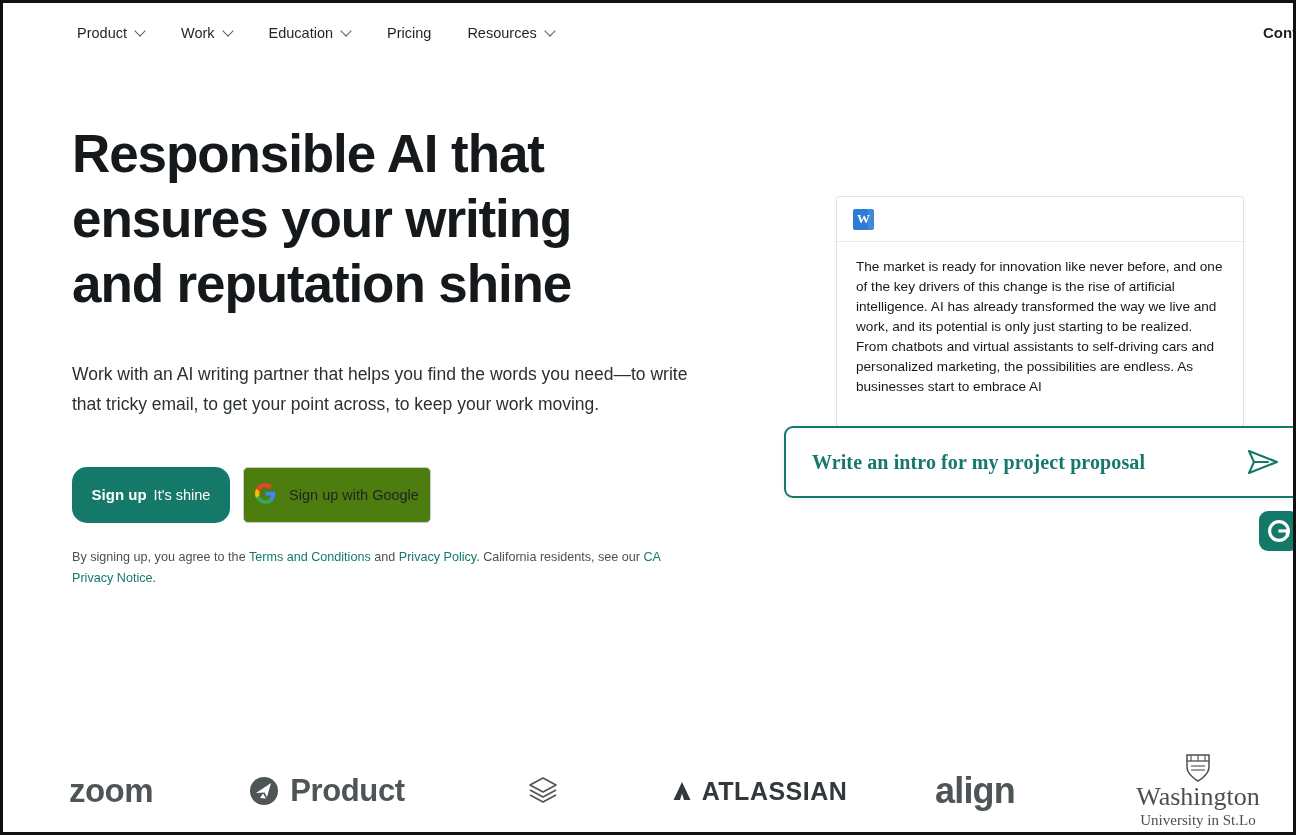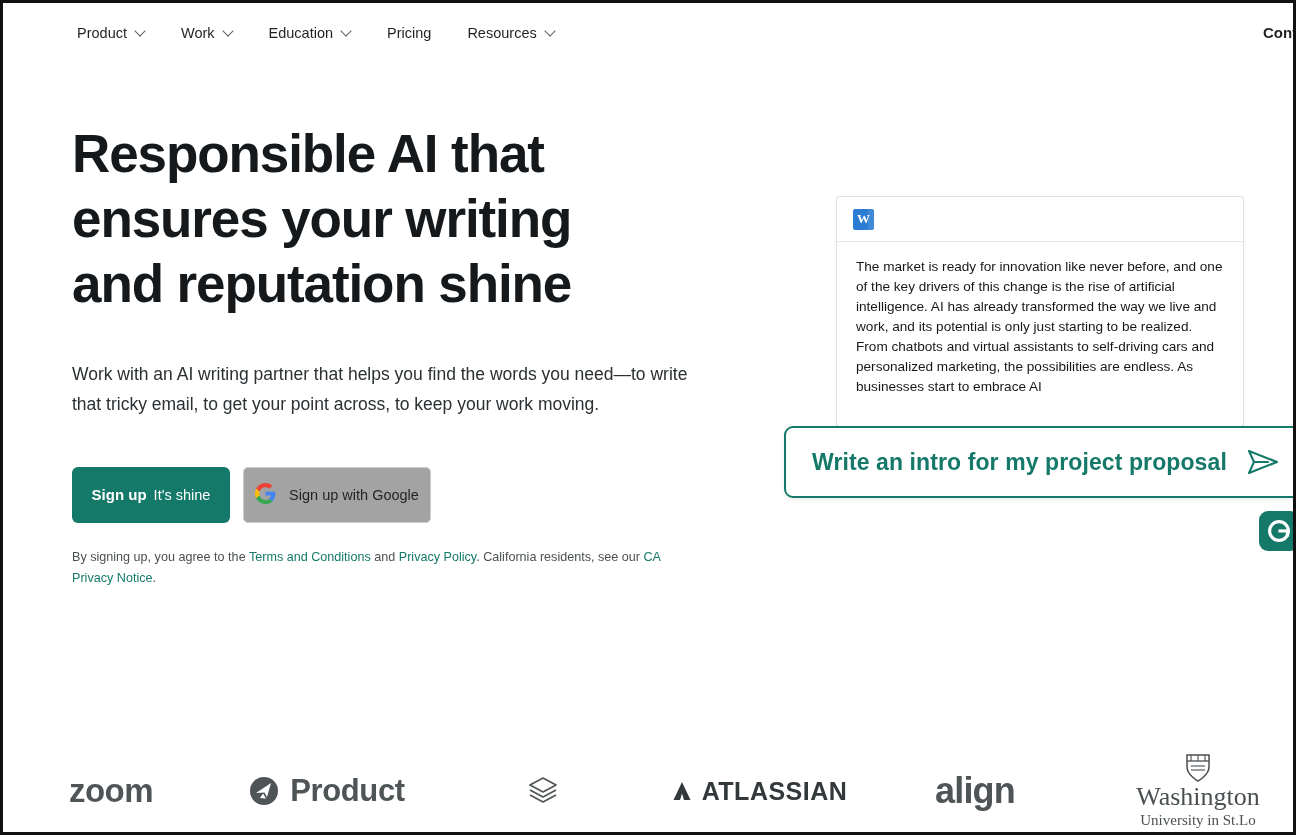--- a/index.html
+++ b/index.html
@@ -98,37 +98,37 @@
   #cta-row {
     margin-top: 47px;
     display: flex;
     align-items: center;
     gap: 13px;
   }
   #signup-btn {
     width: 158px;
     height: 56px;
     background: #15796a;
-    border-radius: 6px;
+    border-radius: 15px;
     display: flex;
     align-items: center;
     justify-content: center;
     gap: 7px;
     color: #ffffff;
     cursor: pointer;
     border: none;
     font-family: inherit;
   }
   #signup-btn .strong { font-size: 15px; font-weight: bold; }
   #signup-btn .light { font-size: 14.5px; font-weight: normal; }
 
   #google-btn {
     width: 188px;
     height: 56px;
-    background: #a3a3a3;
+    background: #4d7c0f;
     border: 1px solid #c8ccce;
     border-radius: 5px;
     display: flex;
     align-items: center;
     justify-content: center;
     gap: 13px;
     cursor: pointer;
     font-family: inherit;
   }
   #google-btn .gtext { font-size: 14.5px; color: #1f2326; }
@@ -195,24 +195,25 @@
     background: #ffffff;
     border: 2.5px solid #15796a;
     border-radius: 9px;
     display: flex;
     align-items: center;
     padding: 0 26px;
     box-shadow: 0 2px 6px rgba(0,0,0,0.07);
   }
   #prompt-text {
     flex: 1;
-    font-size: 23px;
+    font-size: 20px;
     font-weight: bold;
     color: #15796a;
     letter-spacing: 0.1px;
+    font-family: Liberation Serif, serif;
   }
   #send-icon { width: 34px; height: 30px; flex: none; }
 
   
   #gram-badge {
     position: absolute;
     left: 1256px;
     top: 508px;
     width: 40px;
     height: 40px;

